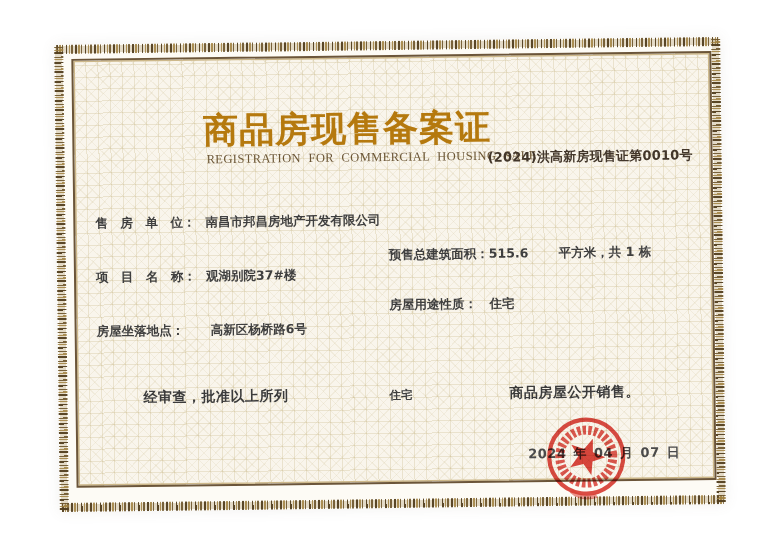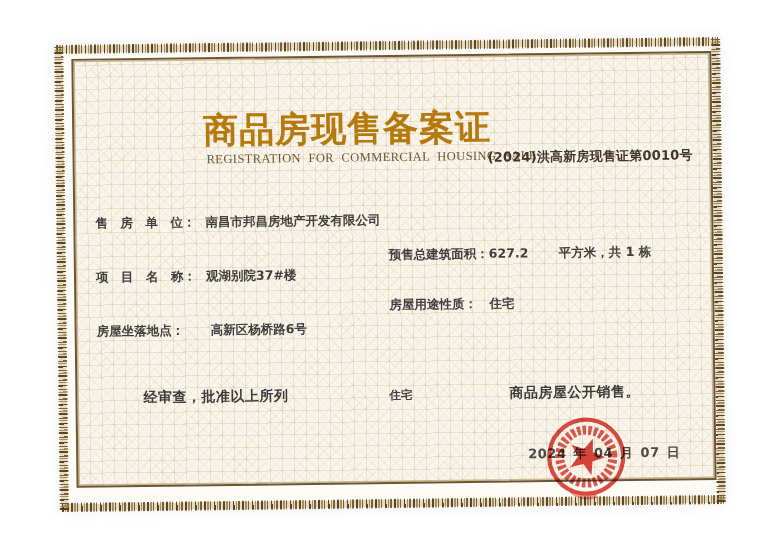--- a/index.html
+++ b/index.html
@@ -96,21 +96,21 @@
 
     <div class="txt field" style="left:20px;top:155px;">售　房　单　位：</div>
     <div class="txt field" style="left:130px;top:155px;">南昌市邦昌房地产开发有限公司</div>
 
     <div class="txt field" style="left:20px;top:209px;">项　目　名　称：</div>
     <div class="txt field" style="left:130px;top:209px;">观湖别院37#楼</div>
 
     <div class="txt field" style="left:20px;top:263px;">房屋坐落地点：</div>
     <div class="txt field" style="left:134px;top:263px;">高新区杨桥路6号</div>
 
-    <div class="txt field" style="left:313px;top:190px;"><span>预售总建筑面积：</span><span>627.2</span></div>
+    <div class="txt field" style="left:313px;top:190px;"><span>预售总建筑面积：</span><span>515.6</span></div>
     <div class="txt field" style="left:483px;top:190px;">平方米，共 1 栋</div>
 
     <div class="txt field" style="left:313px;top:240px;">房屋用途性质：</div>
     <div class="txt field" style="left:413px;top:240px;">住宅</div>
 
     <div class="txt approval" style="left:66px;top:329px;">经审查，批准以上所列</div>
     <div class="txt field small" style="left:312px;top:331px;">住宅</div>
     <div class="txt approval" style="left:432px;top:329px;">商品房屋公开销售。</div>
 
     <div class="txt date-line">2024 年 04 月 07 日</div>

